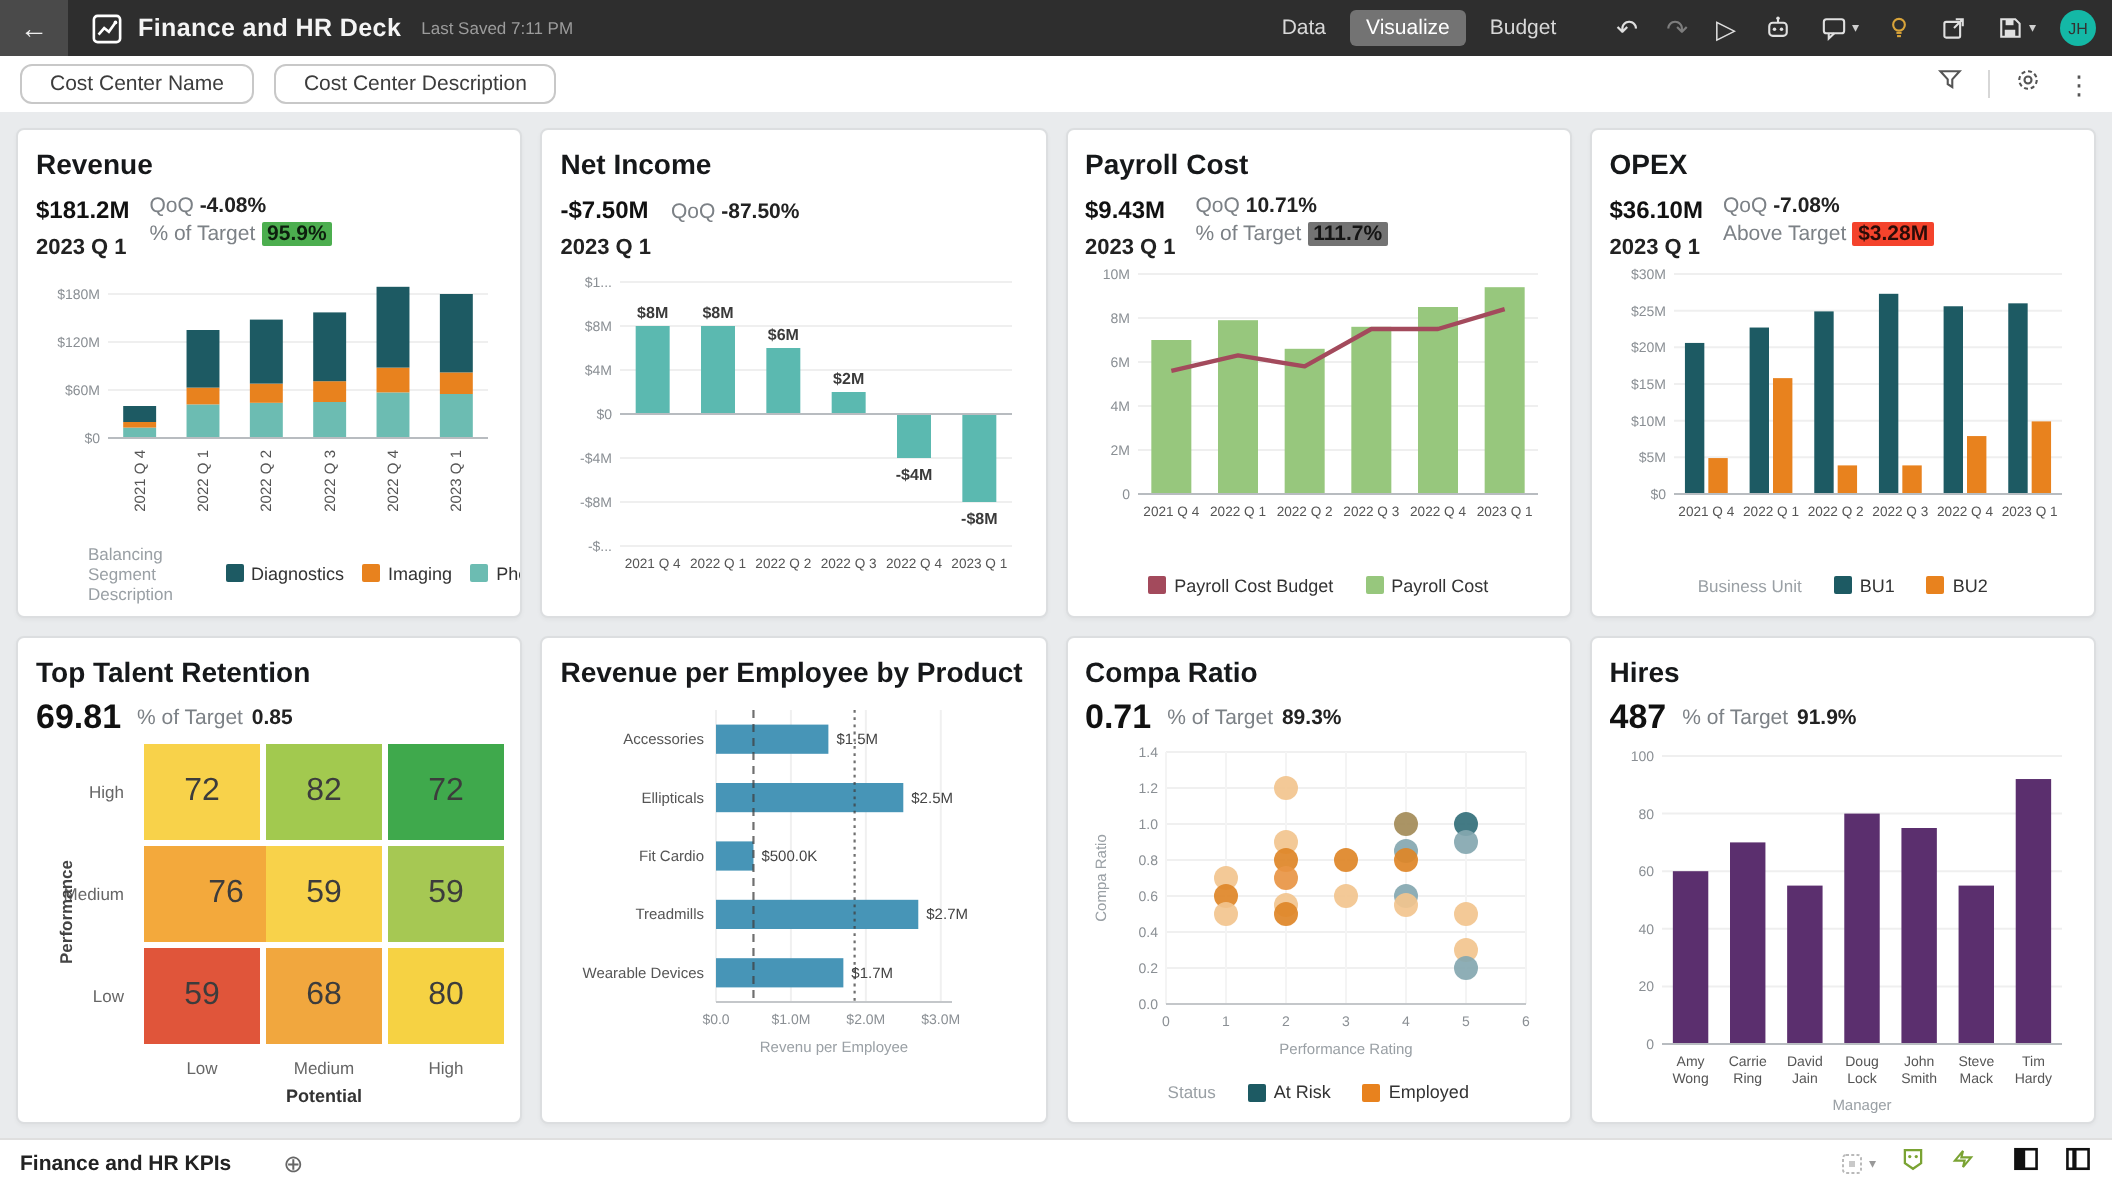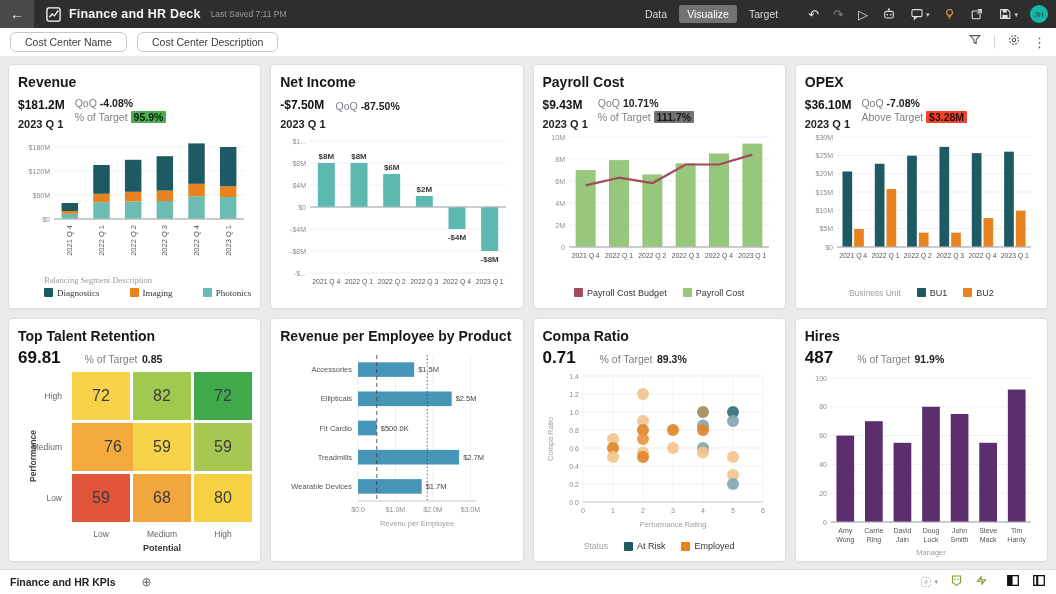--- a/index.html
+++ b/index.html
@@ -34,28 +34,28 @@
   .card{background:#fff;border:1px solid #dcdee0;border-radius:4px;padding:8px 9px;overflow:hidden;
         box-shadow:0 1px 2px rgba(0,0,0,.04);display:flex;flex-direction:column;}
   .c-title{font-size:14px;font-weight:bold;color:#16181a;margin-bottom:4px;line-height:18px;}
   .kpi-row{display:flex;align-items:flex-start;gap:10px;}
   .kpi-val{font-size:12px;font-weight:bold;color:#111;line-height:20px;}
   .kpi-meta{font-size:10.5px;line-height:14px;padding-top:1px;}
   .m-label{color:#7c8186;}
   .m-val{color:#222;font-weight:bold;}
   .badge{font-weight:bold;padding:0 3px;border-radius:1px;color:rgba(0,0,0,.82);}
   .period{font-size:11px;font-weight:bold;color:#222;margin-top:2px;line-height:14px;}
-  .kpi-inline{display:flex;align-items:center;gap:24px;line-height:18px;margin-bottom:2px;}
+  .kpi-inline{display:flex;align-items:flex-end;gap:8px;line-height:18px;margin-bottom:2px;}
   .kpi-val2{font-size:17px;font-weight:bold;color:#111;}
   .chart{flex:1;position:relative;}
   svg text{font-family:"Liberation Sans", sans-serif;}
   
   .legend{display:flex;align-items:center;gap:16px;font-size:9px;color:#333;justify-content:center;padding:2px 0;}
   .legend.left{justify-content:space-between;padding-left:26px;gap:9px;}
-  .legend-wrap{display:flex;flex-direction:column;font-family:Liberation Serif, serif;}
+  .legend-wrap{display:flex;flex-direction:row;}
   .legend-title{font-size:8.5px;color:#9aa0a5;padding:2px 0 1px 26px;}
   .legend-title.inline{padding:0;}
   .li{display:flex;align-items:center;}
   .sw{width:9px;height:9px;margin-right:4px;display:inline-block;border-radius:1px;}
   
   .hm{position:relative;width:100%;height:186px;}
   .hm-cell{position:absolute;display:flex;align-items:center;justify-content:center;font-size:16px;color:#3c3c3c;}
   .hm-rowlab,.hm-collab{position:absolute;font-size:8.5px;color:#666;}
   .hm-ylab{position:absolute;transform:rotate(-90deg);transform-origin:left top;font-size:8.5px;font-weight:bold;color:#444;}
   .hm-xlab{position:absolute;font-size:9px;font-weight:bold;color:#333;text-align:center;}
@@ -80,21 +80,21 @@
         <polyline points="3.5,11 6.5,7.5 9,9.5 12.5,4.5" fill="none" stroke="#fff" stroke-width="1.4"></polyline>
         <circle cx="12.5" cy="4.5" r="1" fill="#fff"></circle>
       </svg>
   </span>
   <span class="tb-title">Finance and HR Deck</span>
   <span class="tb-saved">Last Saved 7:11 PM</span>
 
   <div class="tb-tabs">
     <span class="tb-tab">Data</span>
     <span class="tb-tab active">Visualize</span>
-    <span class="tb-tab">Target</span>
+    <span class="tb-tab">Budget</span>
   </div>
 
   <div class="tb-icons">
     <span class="tb-ic">
         <span>↶</span>
       </span>
     <span class="tb-ic dim">
         <span>↷</span>
       </span>
     <span class="tb-ic">

